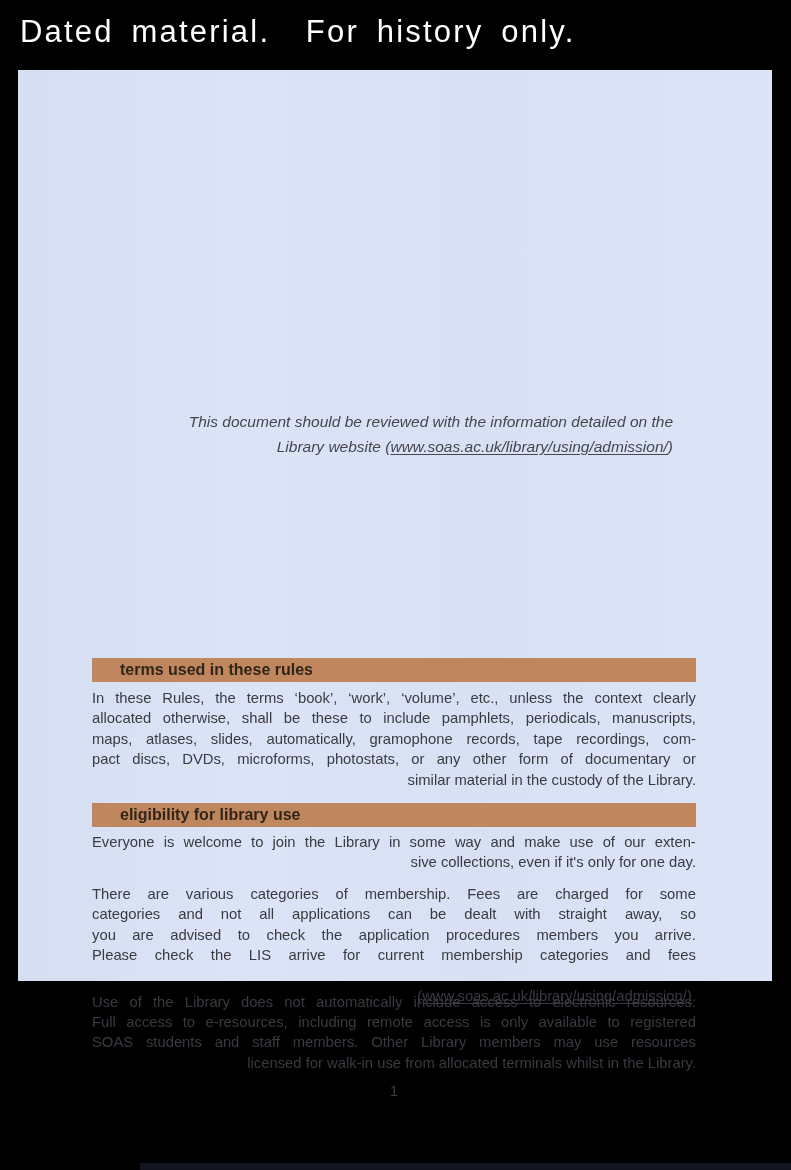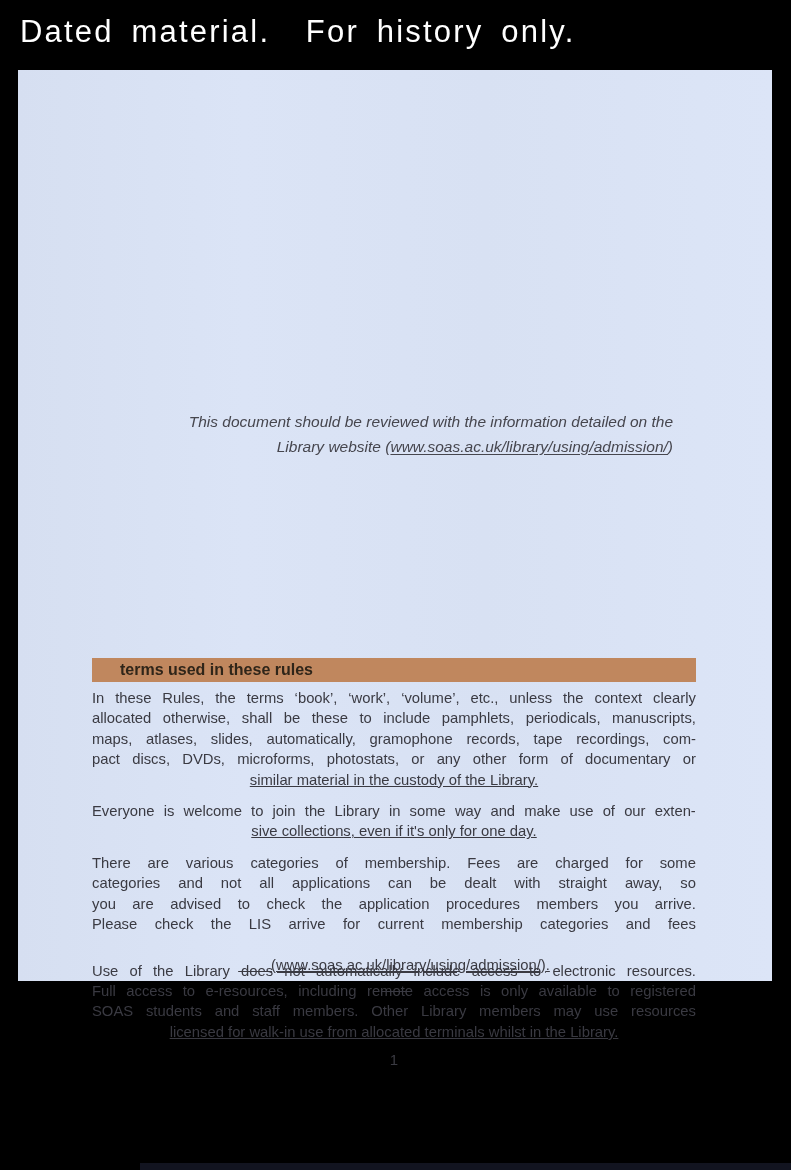--- a/index.html
+++ b/index.html
@@ -100,23 +100,22 @@
     display: flex;
     justify-content: space-between;
     align-items: baseline;
     height: 20.4px;
     line-height: 20.4px;
     white-space: pre;
   }
   .lastline {
     height: 20.4px;
     line-height: 20.4px;
-    text-align: center;
+    text-align: right;
     white-space: pre;
-    text-decoration: underline;
   }
   .lastline .u-link {
     text-decoration: underline;
     text-underline-offset: 2px;
   }
 
   .pagenum {
     text-align: center;
     font-size: 15px;
     color: #3a3a42;
@@ -143,20 +142,21 @@
     <div class="para">
       <div>
           <div class="jline"><span>In</span><span>these</span><span>Rules,</span><span>the</span><span>terms</span><span>‘book’,</span><span>‘work’,</span><span>‘volume’,</span><span>etc.,</span><span>unless</span><span>the</span><span>context</span><span>clearly</span></div>
           <div class="jline"><span>allocated</span><span>otherwise,</span><span>shall</span><span>be</span><span>these</span><span>to</span><span>include</span><span>pamphlets,</span><span>periodicals,</span><span>manuscripts,</span></div>
           <div class="jline"><span>maps,</span><span>atlases,</span><span>slides,</span><span>automatically,</span><span>gramophone</span><span>records,</span><span>tape</span><span>recordings,</span><span>com-</span></div>
           <div class="jline"><span>pact</span><span>discs,</span><span>DVDs,</span><span>microforms,</span><span>photostats,</span><span>or</span><span>any</span><span>other</span><span>form</span><span>of</span><span>documentary</span><span>or</span></div>
         </div>
       <div class="lastline">similar material in the custody of the Library.</div>
     </div>
 
+    <div class="hbar second">eligibility for library use</div>
 
     <div class="para">
       <div>
           <div class="jline"><span>Everyone</span><span>is</span><span>welcome</span><span>to</span><span>join</span><span>the</span><span>Library</span><span>in</span><span>some</span><span>way</span><span>and</span><span>make</span><span>use</span><span>of</span><span>our</span><span>exten-</span></div>
         </div>
       <div class="lastline">sive collections, even if it's only for one day.</div>
     </div>
 
     <div class="para tight">
       <div>

